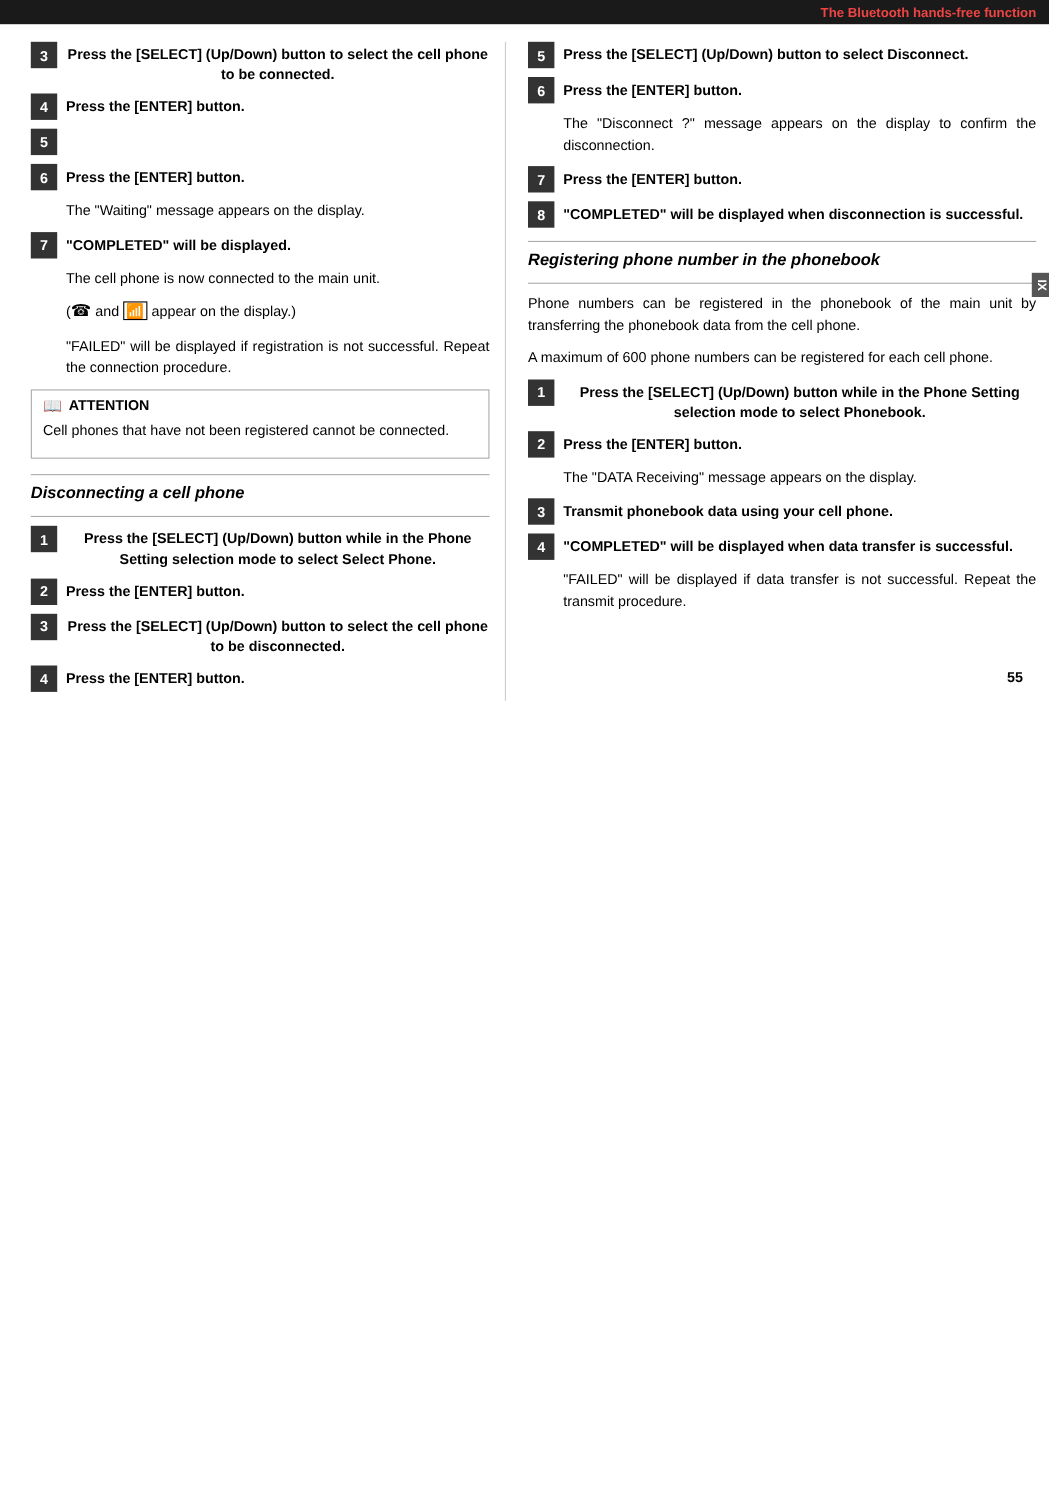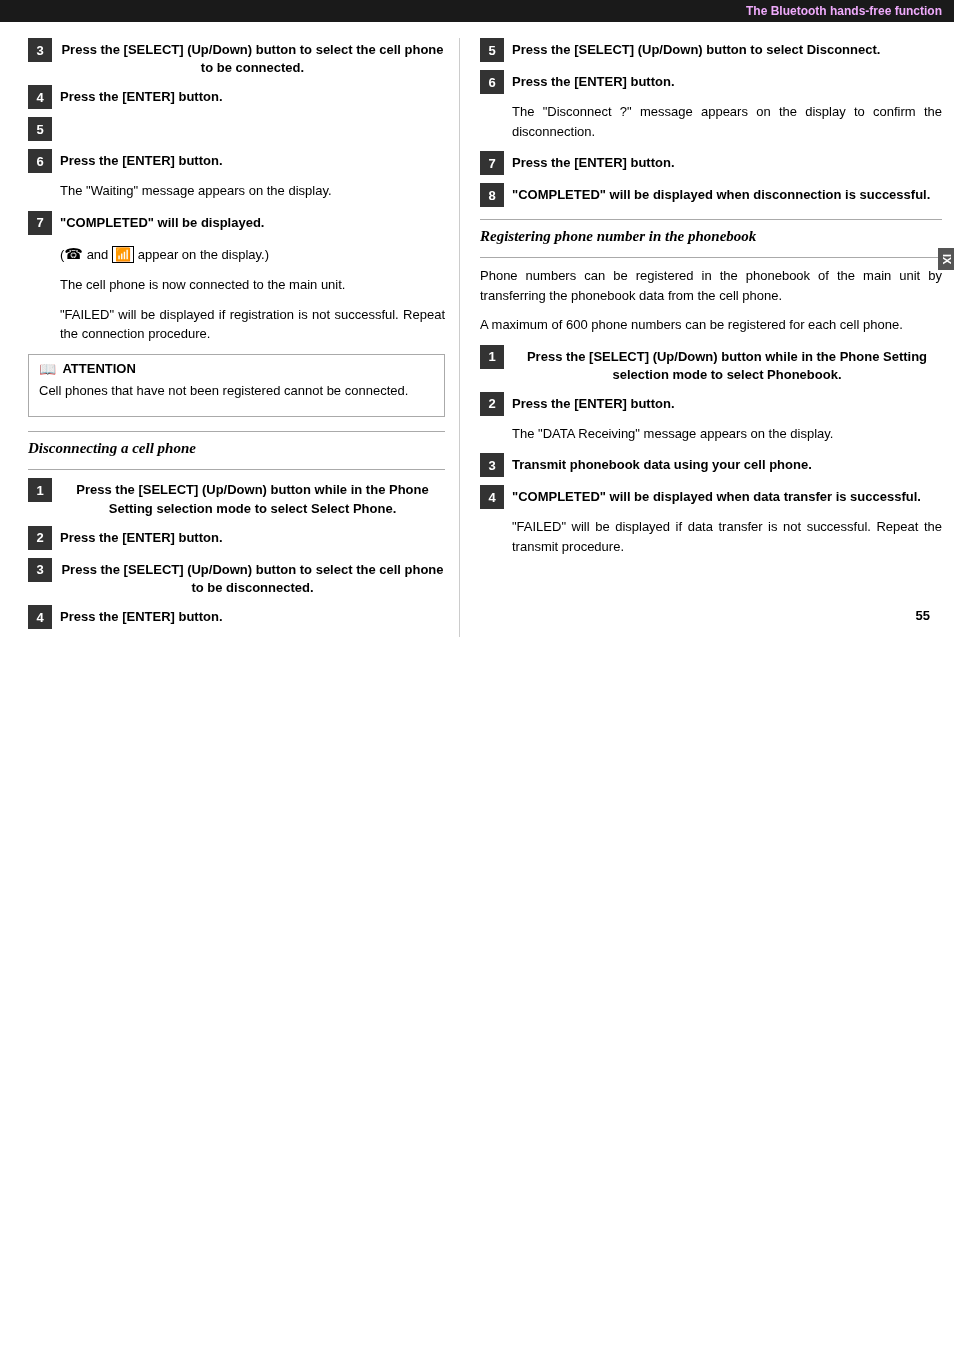--- a/index.html
+++ b/index.html
@@ -8,21 +8,21 @@
       min-height: 1352px;
       background: #fff;
       font-family: Arial, sans-serif;
       font-size: 13px;
       color: #000;
       position: relative;
     }
 
     .header-bar {
       background: #1a1a1a;
-      color: #f0abfc;
+      color: #ef4444;
       text-align: right;
       padding: 4px 12px;
       font-size: 12px;
       font-weight: bold;
     }
 
     .page-content {
       display: flex;
       padding: 16px 0 0 0;
     }
@@ -99,21 +99,20 @@
       border: none;
       border-top: 1px solid #aaa;
       margin: 12px 0 8px 0;
     }
 
     .section-title {
       font-size: 15px;
       font-style: italic;
       font-weight: bold;
       margin-bottom: 2px;
-      font-family: Liberation Serif, serif;
     }
 
     .attention-box {
       border: 1px solid #aaa;
       padding: 6px 10px;
       margin: 10px 0 14px 0;
     }
 
     .attention-header {
       display: flex;
@@ -167,25 +166,25 @@
       <div class="step-text">Press the [ENTER] button.</div>
     </div>
 
     <p class="body-text body-text-indent">The "Waiting" message appears on the display.</p>
 
     <div class="step">
       <div class="step-num">7</div>
       <div class="step-text">"COMPLETED" will be displayed.</div>
     </div>
 
+    <p class="body-text body-text-indent">The cell phone is now connected to the main unit.</p>
+
     <p class="body-text body-text-indent">
       (<span style="font-size:15px;">☎</span> and <span style="font-size:13px; border:1px solid #000; padding:0 2px;">📶</span> appear on the display.)
     </p>
-
-    <p class="body-text body-text-indent">The cell phone is now connected to the main unit.</p>
 
     <p class="body-text body-text-indent">"FAILED" will be displayed if registration is not successful. Repeat the connection procedure.</p>
 
     <div class="attention-box">
       <div class="attention-header">
         <span class="attention-icon">📖</span>
         <span>ATTENTION</span>
       </div>
       <p class="body-text">Cell phones that have not been registered cannot be connected.</p>
     </div>

